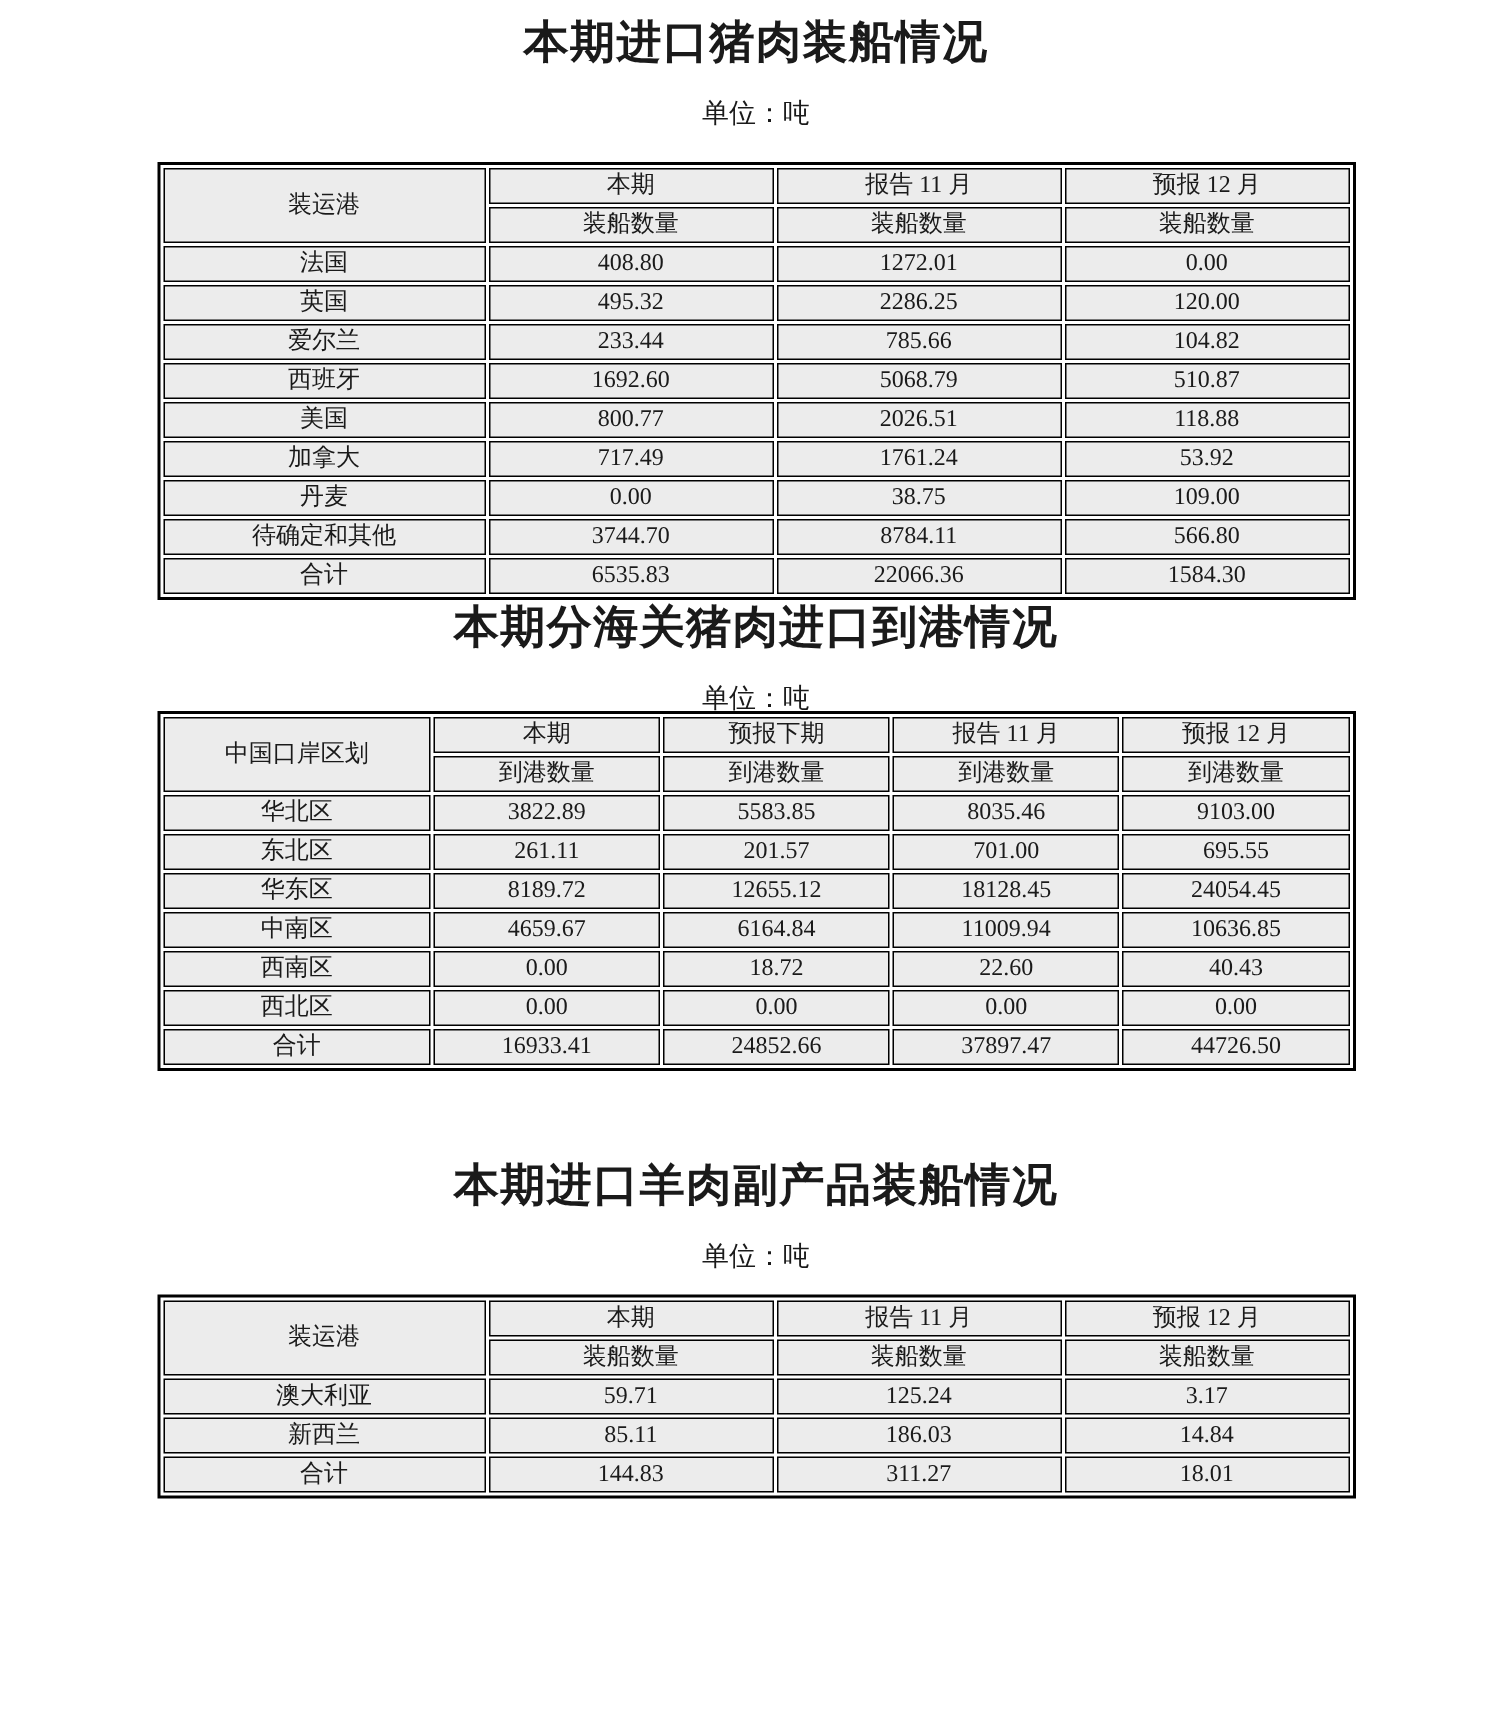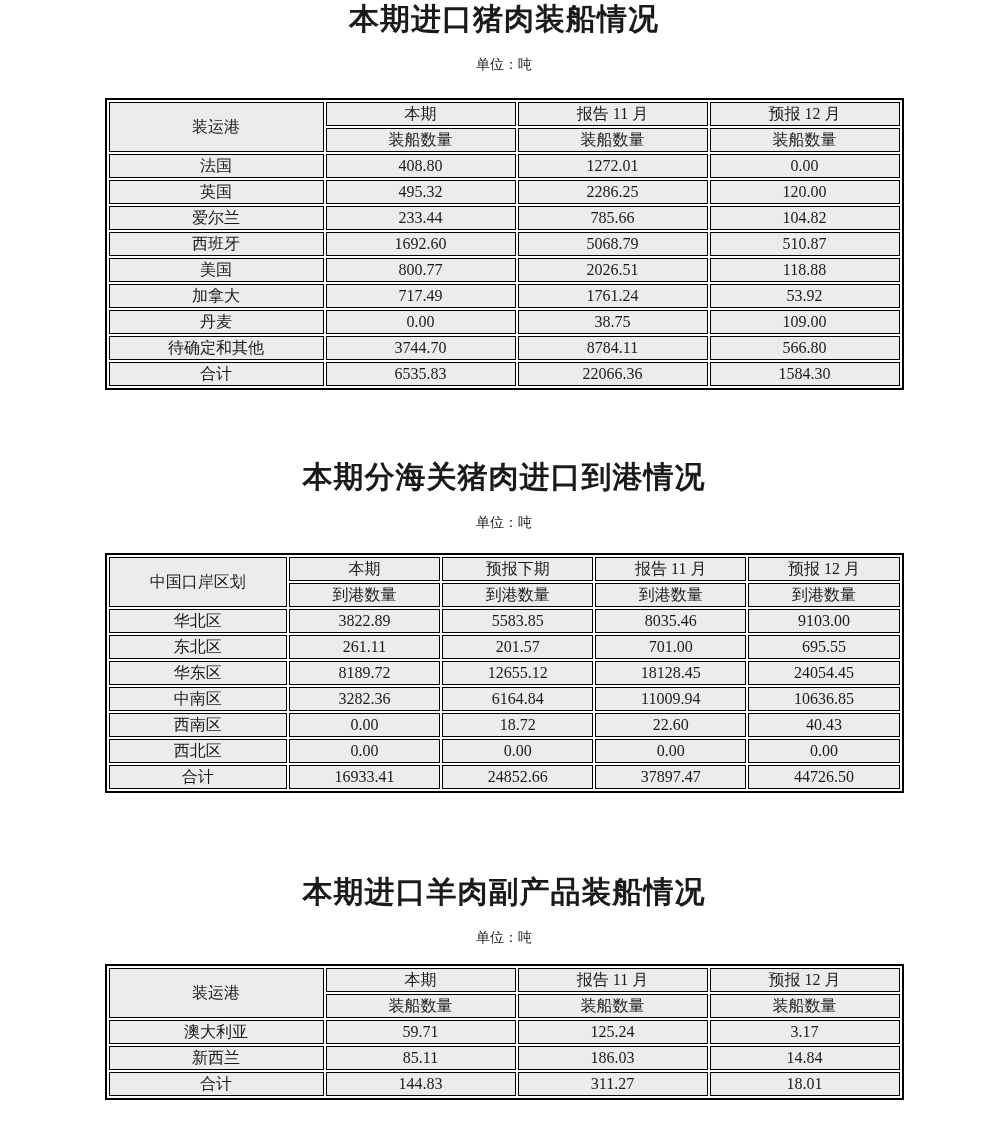--- a/index.html
+++ b/index.html
@@ -12,21 +12,21 @@
     overflow: hidden;
   }
   .section { text-align: center; }
   .doc-title {
     font-size: 30px;
     font-weight: 700;
     line-height: 38px;
     letter-spacing: 1px;
   }
   .unit-label {
-    font-size: 14px;
+    font-size: 18px;
     line-height: 18px;
   }
   table.grid {
     width: 799px;
     margin-left: auto;
     margin-right: auto;
     border-collapse: separate;
     border-spacing: 2px;
     border: 2px solid #000000;
     table-layout: fixed;
@@ -42,29 +42,29 @@
     padding: 0 4px;
     text-align: center;
     vertical-align: middle;
     overflow: hidden;
     white-space: nowrap;
   }
   table.c4 th.key { width: 27.4%; }
   table.c5 th.key { width: 22.8%; }
 
   
-  #sec-0 .doc-title { }
+  #sec-0 .doc-title { padding-top: 10px; }
   #sec-0 .unit-label { padding-top: 18px; }
   #sec-0 table { margin-top: 24px; }
 
-  #sec-1 .doc-title { padding-top: 68px; }
+  #sec-1 .doc-title { }
   #sec-1 .unit-label { padding-top: 18px; }
-  #sec-1 table { margin-top: 21px; }
-
-  #sec-2 .doc-title { padding-top: 80px; }
+  #sec-1 table { }
+
+  #sec-2 .doc-title { padding-top: 58px; }
   #sec-2 .unit-label { padding-top: 18px; }
   #sec-2 table { margin-top: 17px; }
 </style>
 </head>
 <body>
 
 <main>
 
   <section class="section" id="sec-0">
     <h1 class="doc-title">本期进口猪肉装船情况</h1>
@@ -178,21 +178,21 @@
           </tr>
           <tr>
             <td>华东区</td>
             <td>8189.72</td>
             <td>12655.12</td>
             <td>18128.45</td>
             <td>24054.45</td>
           </tr>
           <tr>
             <td>中南区</td>
-            <td>3282.36</td>
+            <td>4659.67</td>
             <td>6164.84</td>
             <td>11009.94</td>
             <td>10636.85</td>
           </tr>
           <tr>
             <td>西南区</td>
             <td>0.00</td>
             <td>18.72</td>
             <td>22.60</td>
             <td>40.43</td>

